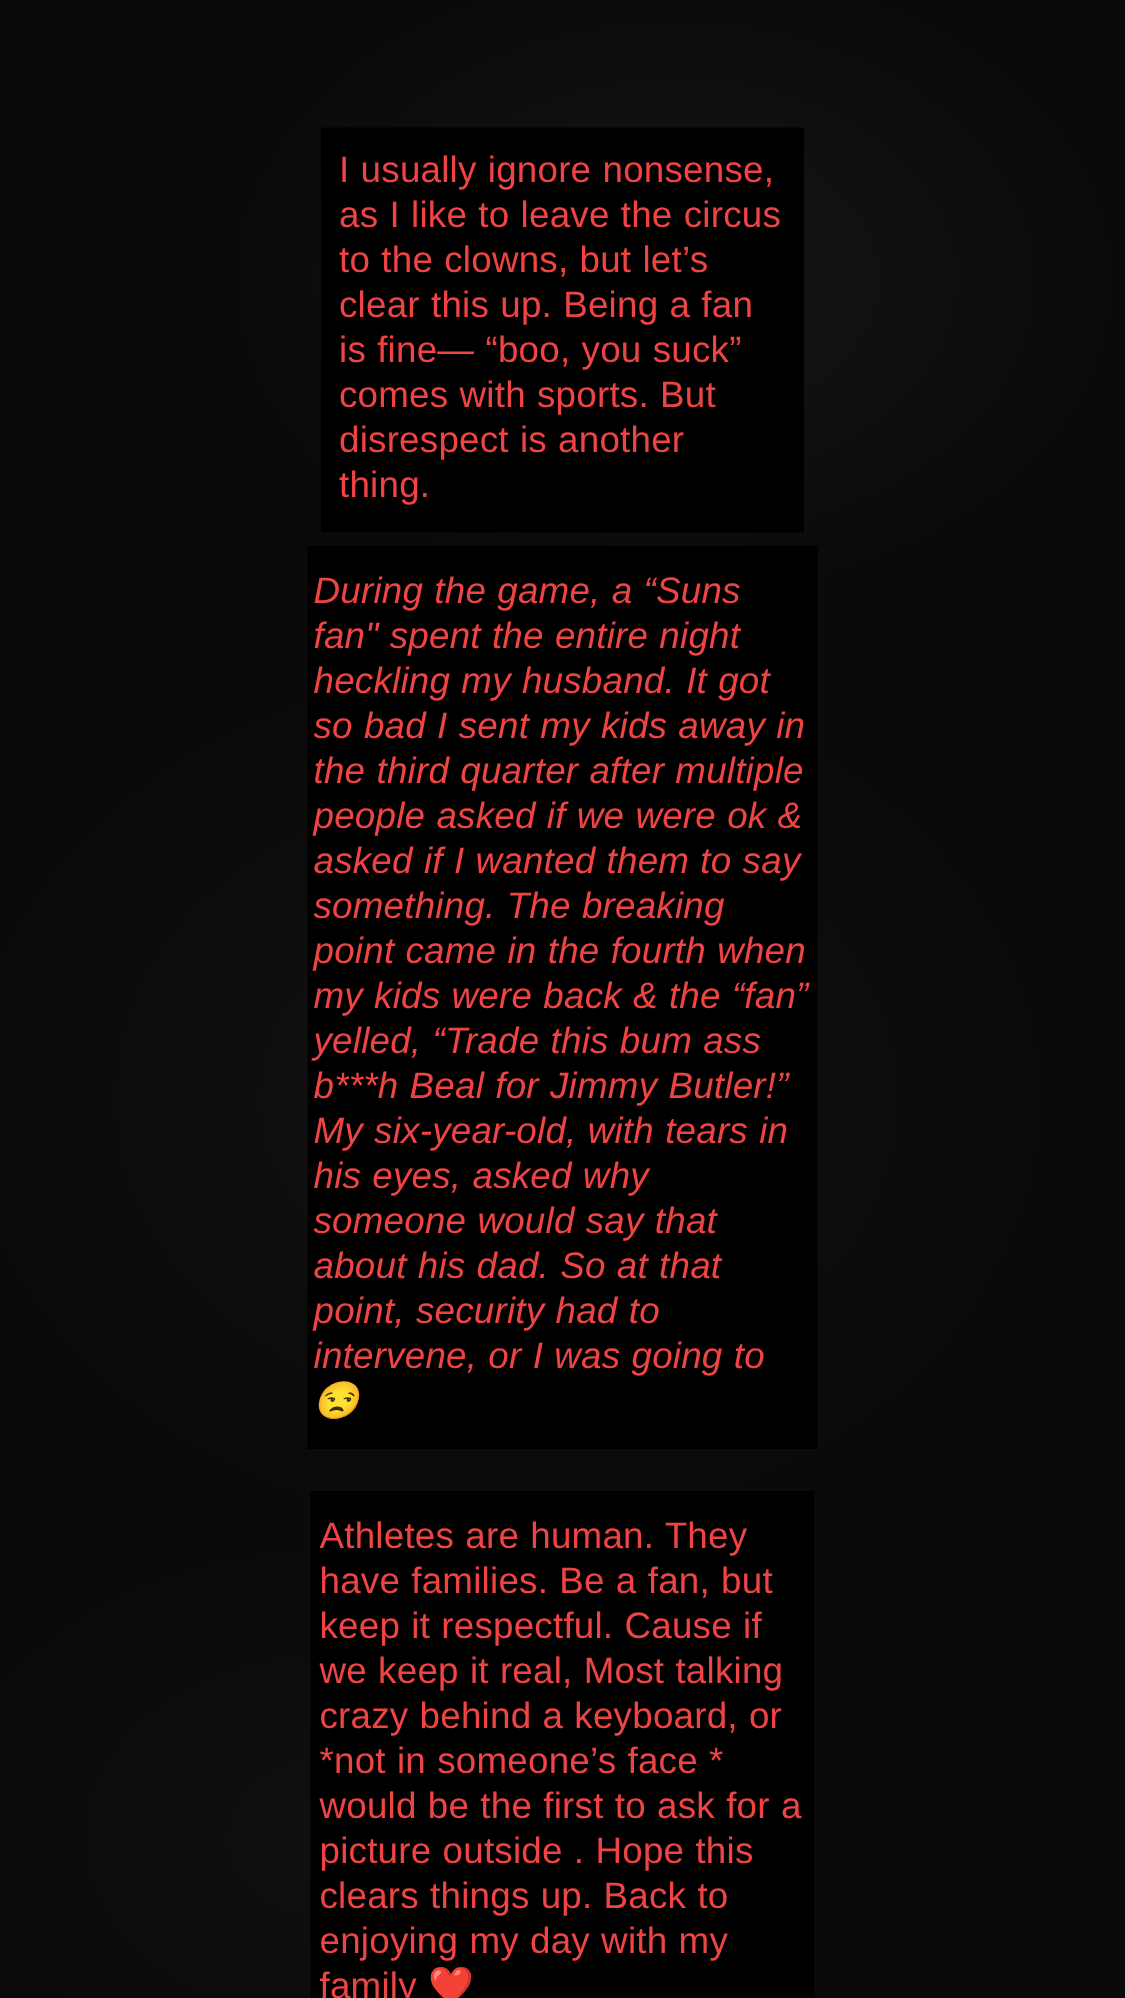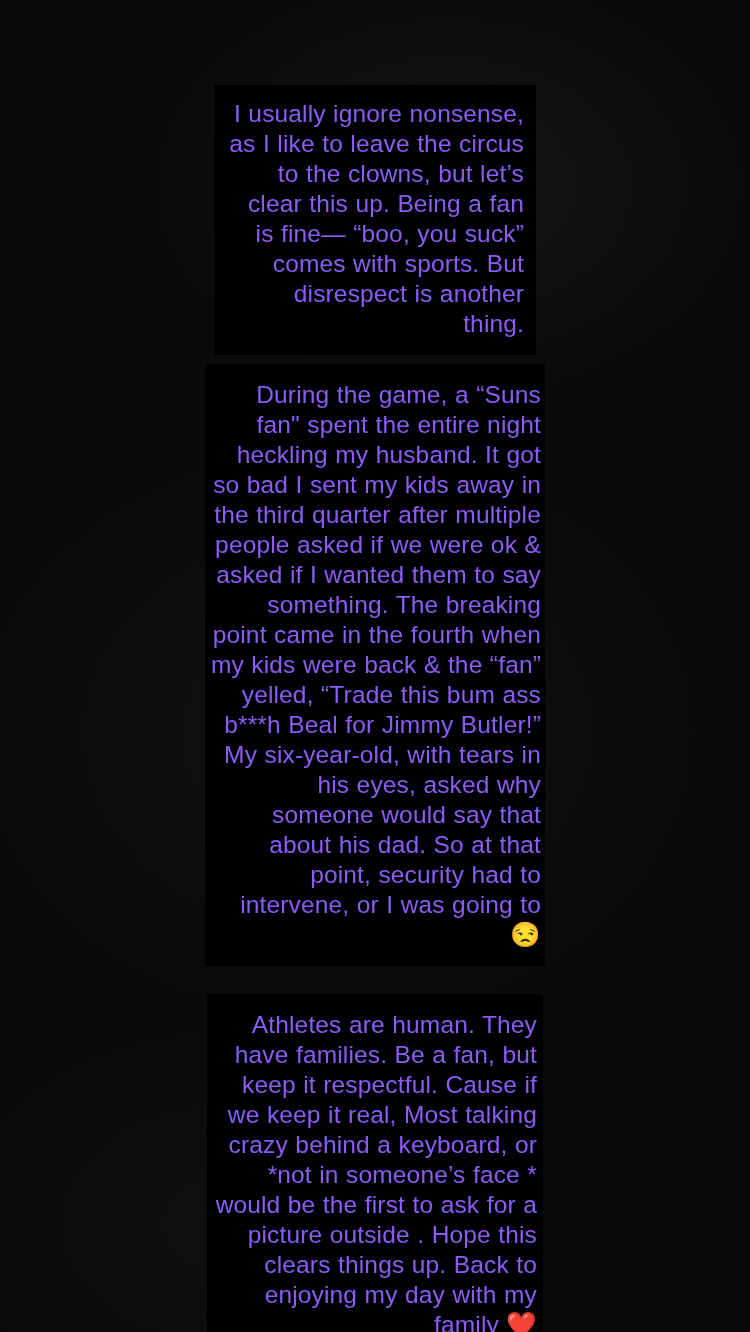--- a/index.html
+++ b/index.html
@@ -27,36 +27,37 @@
     position: absolute;
     left: 0;
     top: 0;
     width: 750px;
   }
   .text-block {
     box-sizing: border-box;
     width: 322px;
     margin: 0 auto;
     background: #000000;
-    color: #8b5cf6;
-    text-align: right;
+    color: #ef4444;
+    text-align: left;
     font-size: 24.5px;
     line-height: 30px;
     letter-spacing: 0.15px;
     white-space: pre-line;
     word-spacing: 0.5px;
   }
   .block-1 {
     padding: 14px 12px 16px 12px;
     margin-top: 85px;
   }
   .block-2 {
     padding: 16px 4px 16px 4px;
     margin-top: 9px;
     width: 340px;
+    font-style: italic;
   }
   .block-3 {
     padding: 16px 6px 20px 6px;
     margin-top: 28px;
     width: 336px;
   }
 </style>
 </head>
 <body>
 

